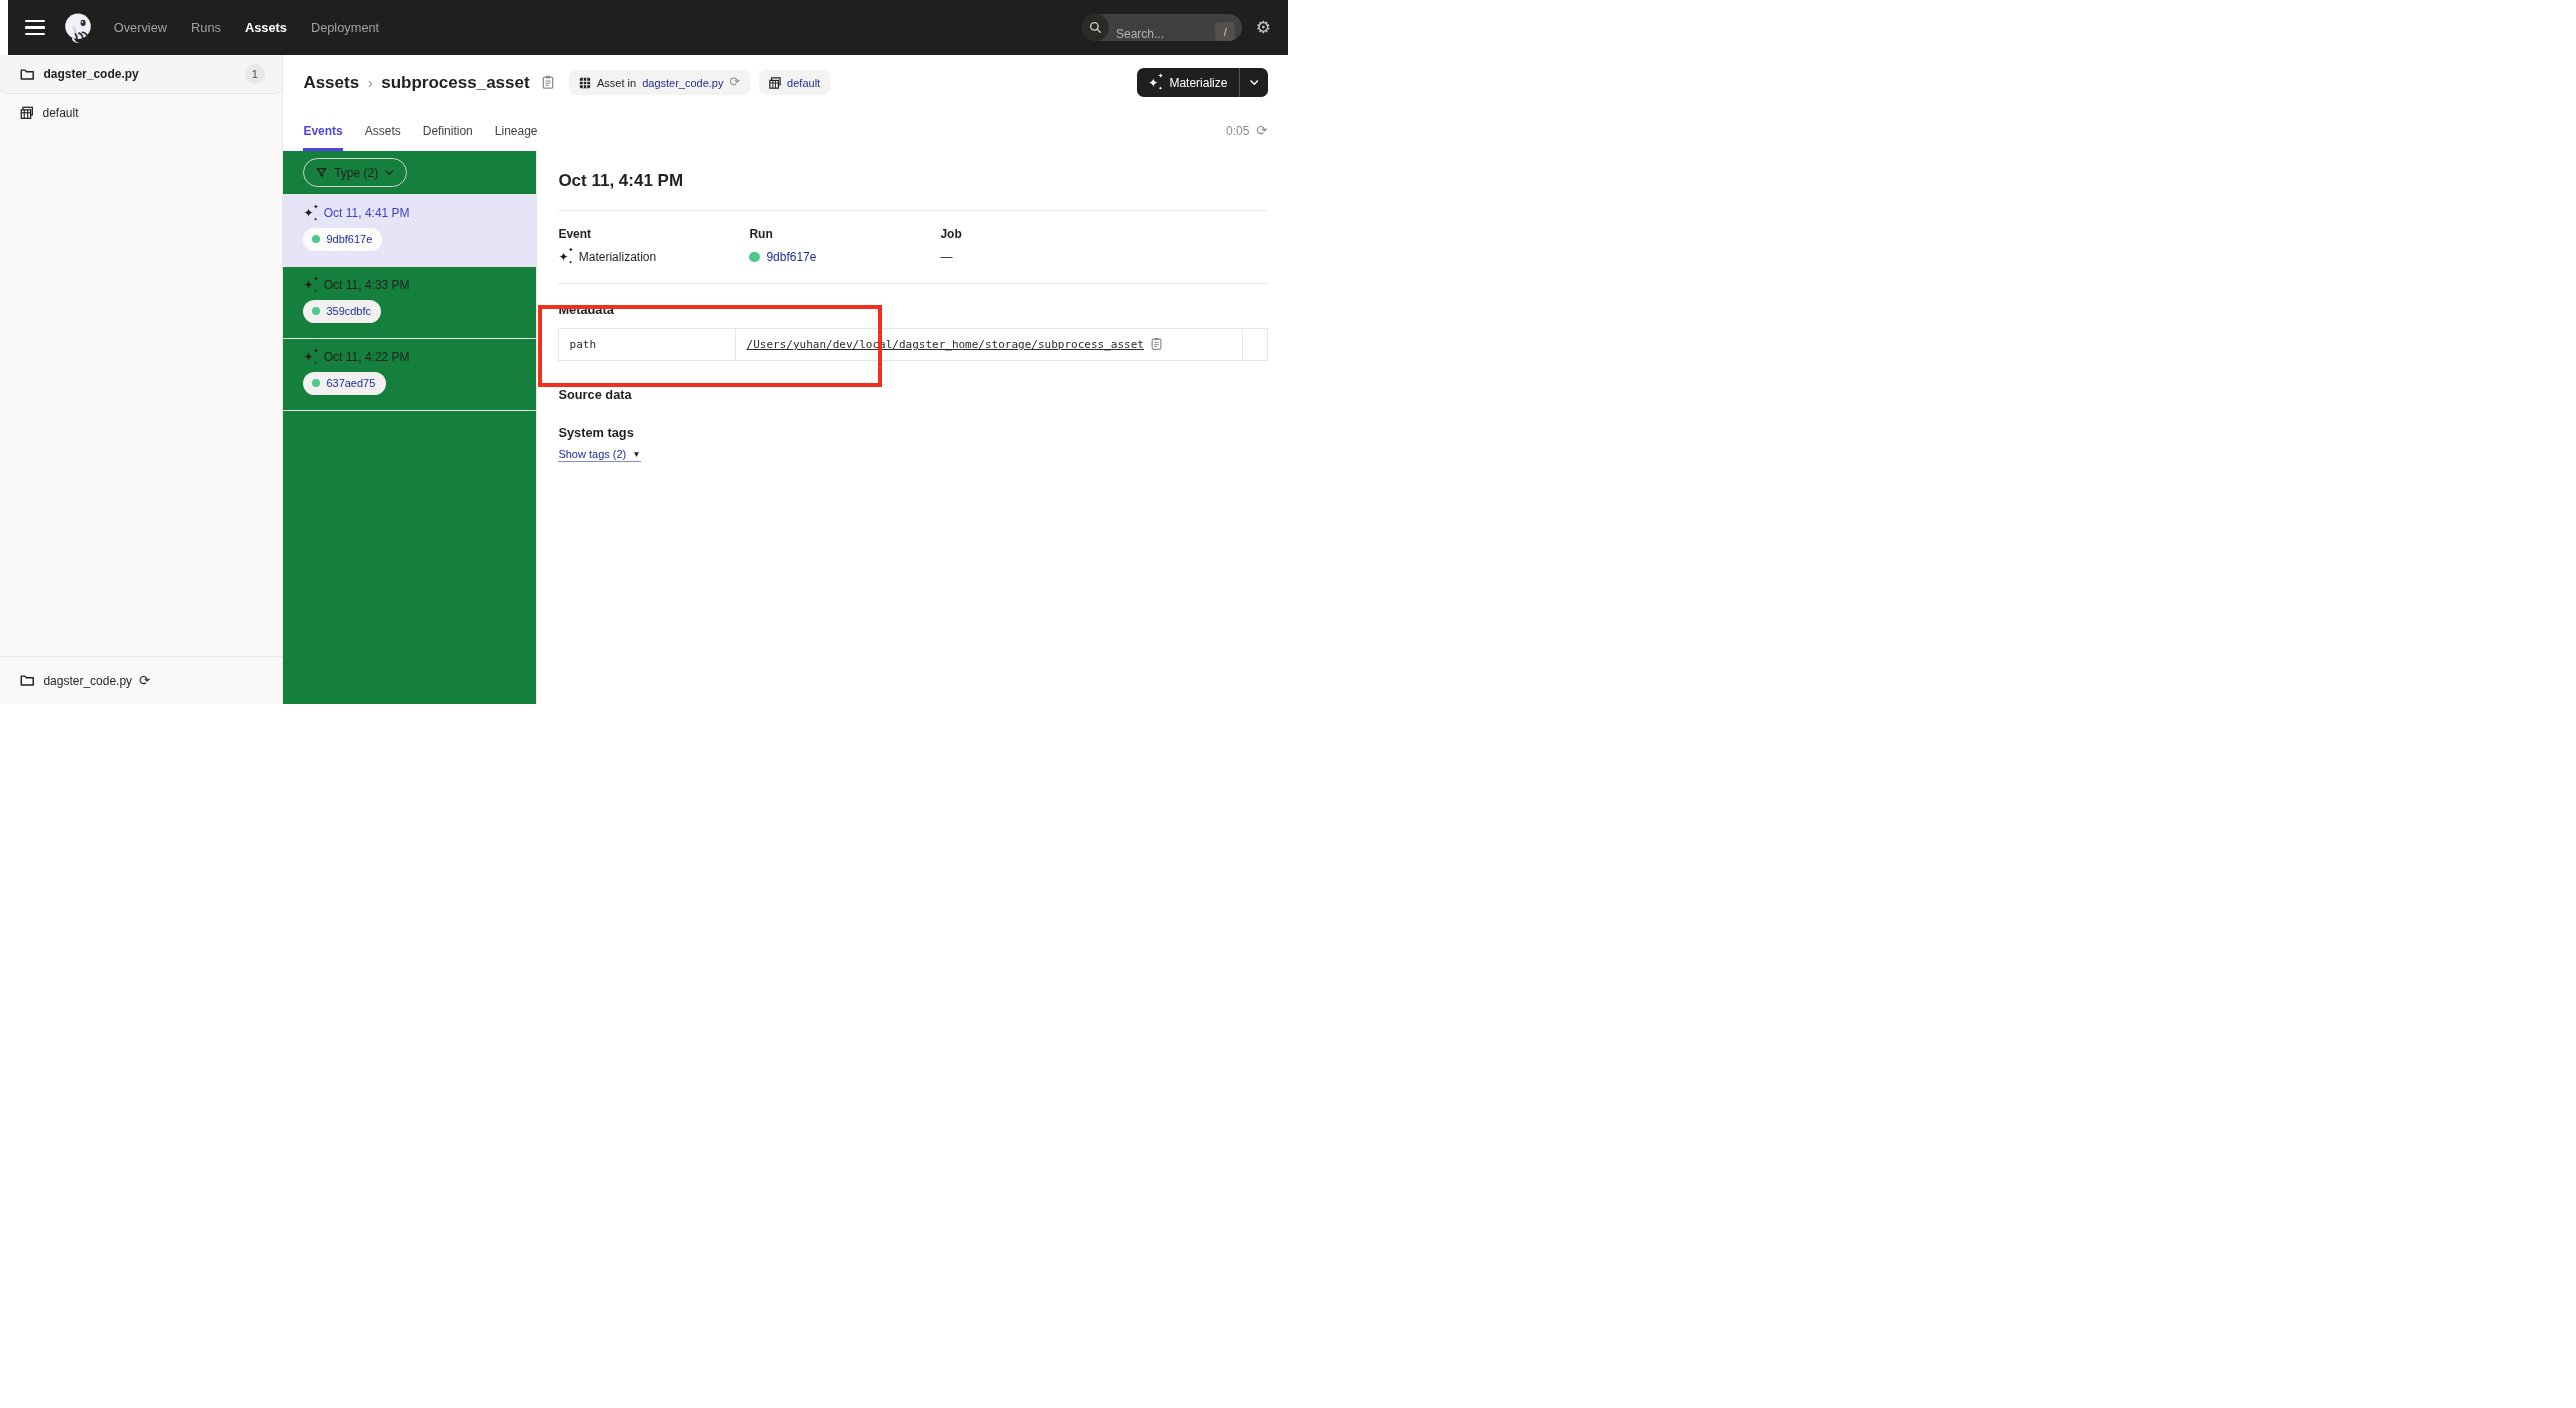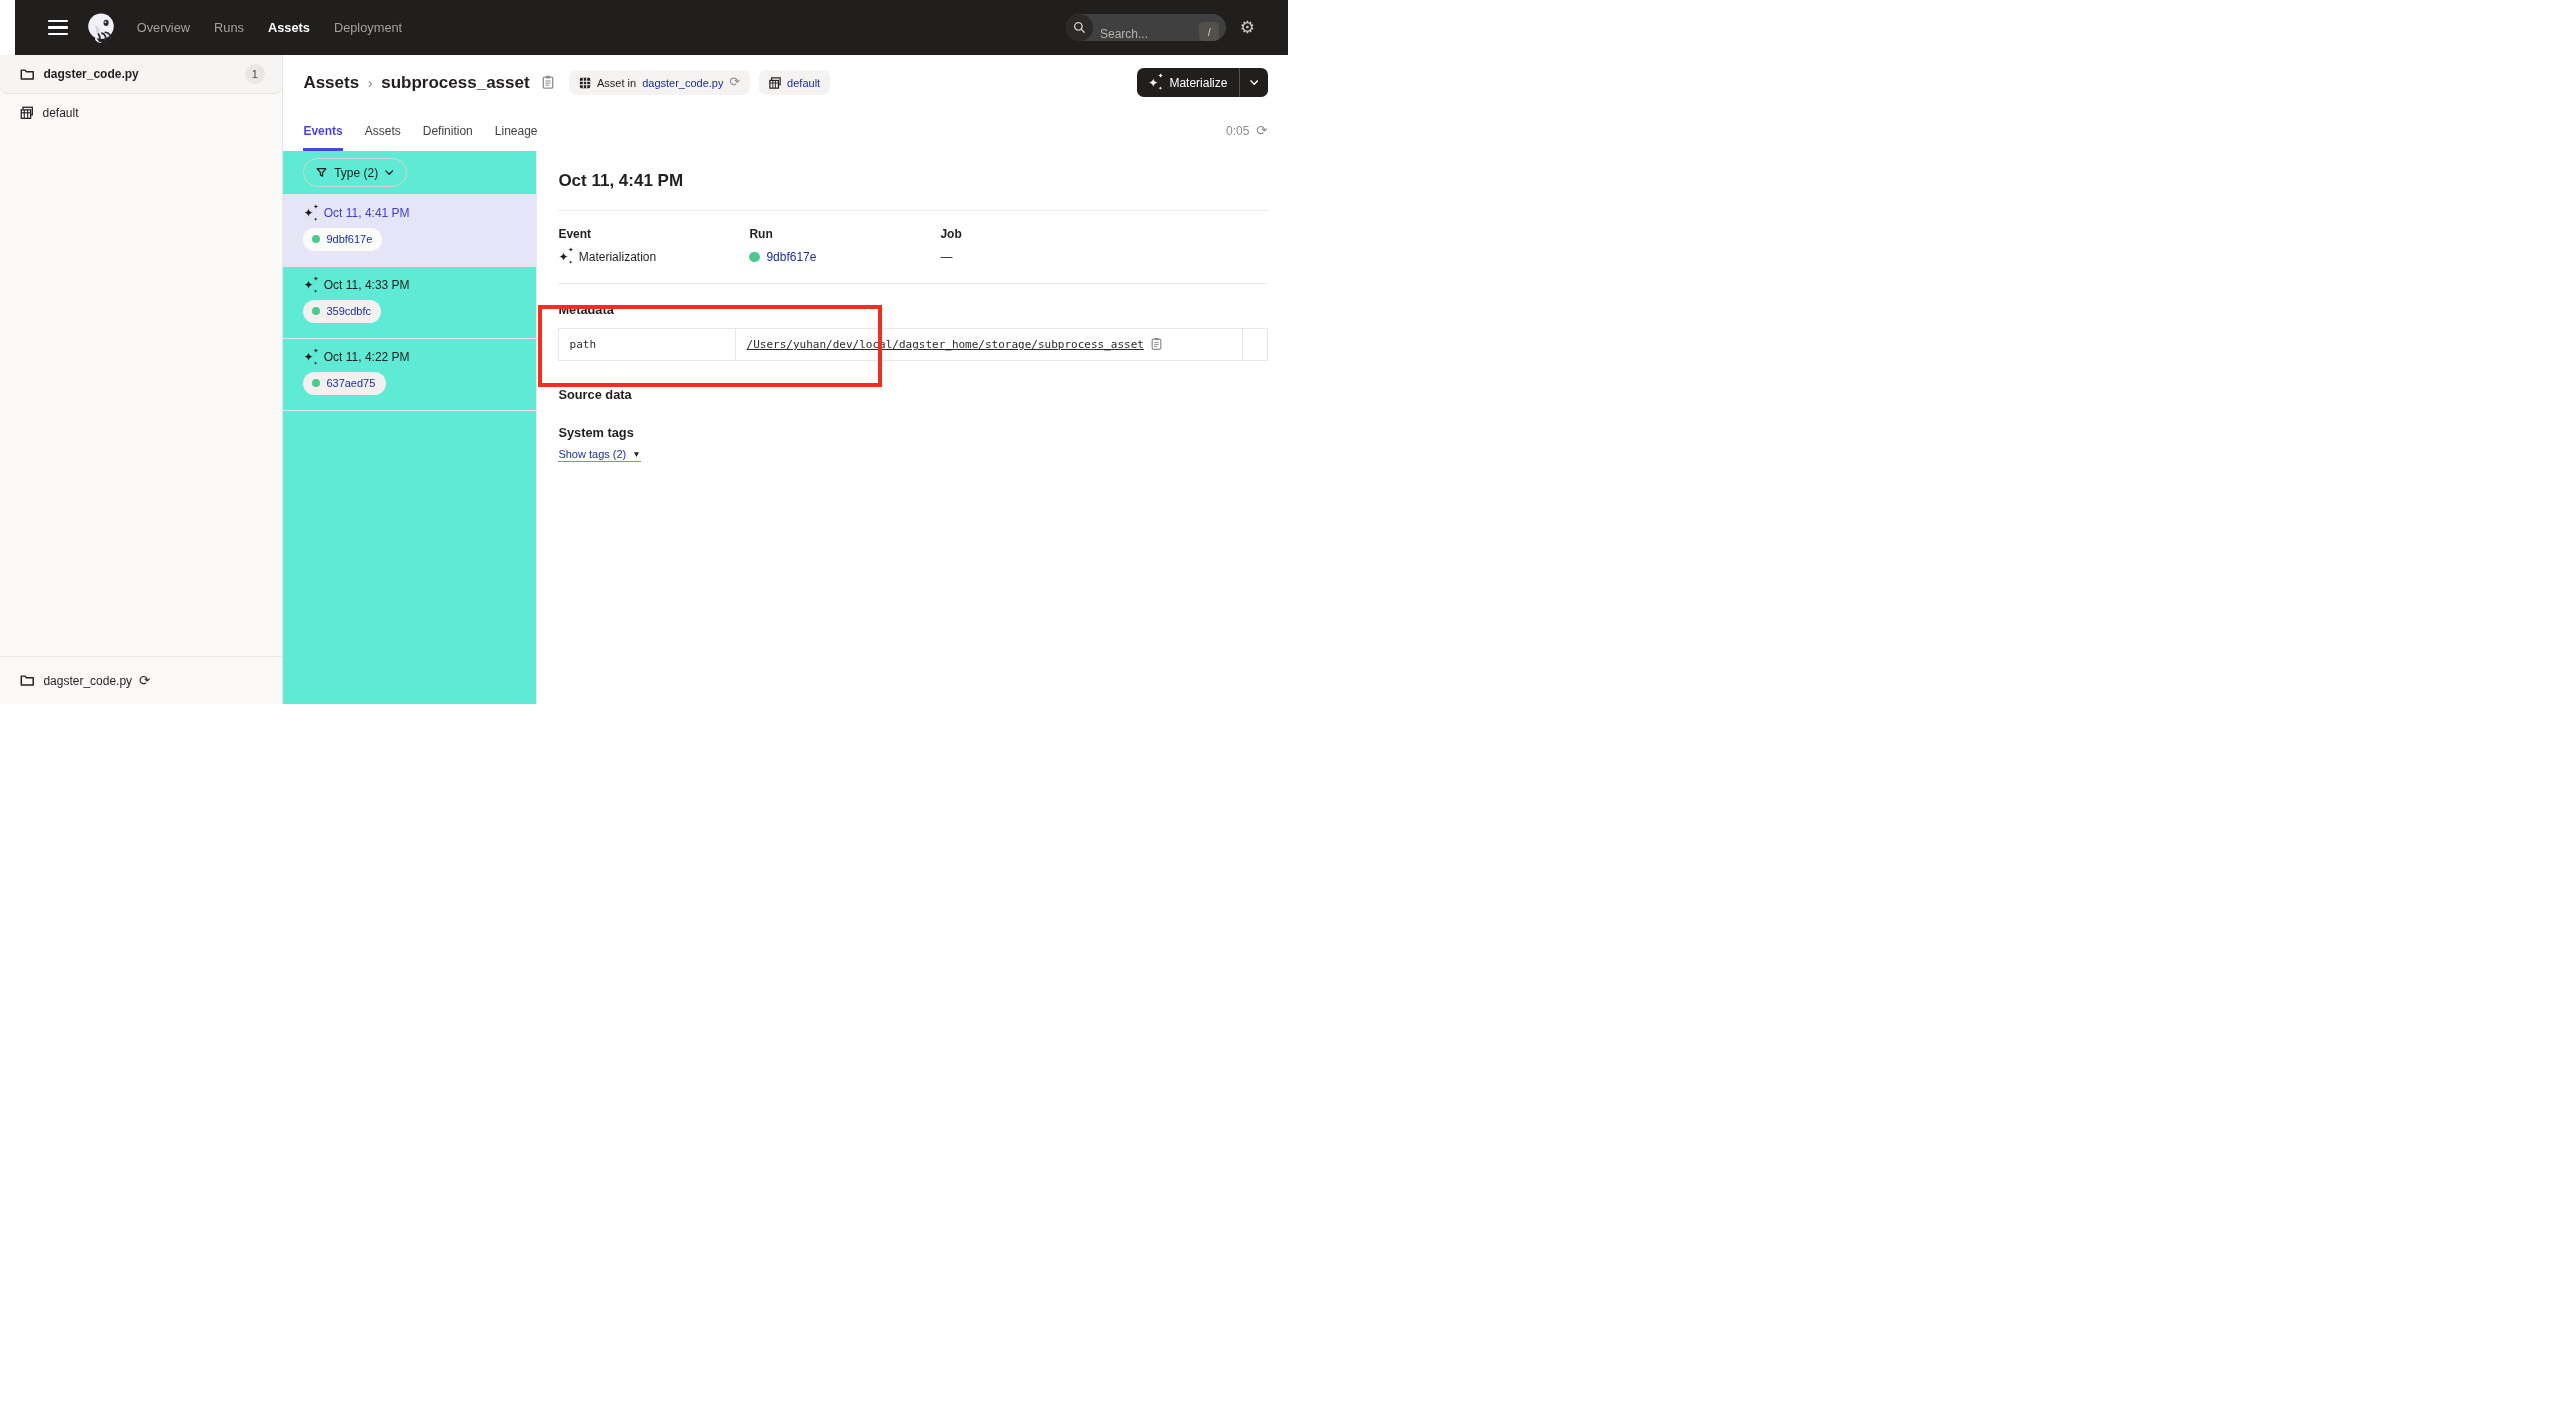--- a/index.html
+++ b/index.html
@@ -5,22 +5,22 @@
   * { margin:0; padding:0; box-sizing:border-box; }
   html,body { width:1288px; height:704px; }
   body {
     font-family:"Liberation Sans", sans-serif;
     background:#fff; color:#2a2a27; overflow:hidden; position:relative;
   }
   .page { position:absolute; inset:0; width:1288px; height:704px; }
 
   
   .topnav {
-    position:absolute; left:15px; top:0; right:0; height:55px;
-    background:#211f1e; display:flex; align-items:center; padding:0 33px; z-index:5;
+    position:absolute; left:8px; top:0; right:0; height:55px;
+    background:#211f1e; display:flex; align-items:center; padding:0 17px; z-index:5;
   }
   .hamburger { width:20.4px; height:15.3px; display:flex; flex-direction:column; justify-content:space-between; cursor:pointer; margin-right:15.3px; }
   .hamburger span { display:block; height:2.6px; background:#fff; border-radius:0.9px; }
   .logo { width:34px; height:34px; margin-right:19px; flex:0 0 auto; }
   .nav-links { display:flex; gap:24px; align-items:center; }
   .nav-link { font-size:12.8px; color:#a3a09d; cursor:pointer; }
   .nav-link.active { color:#ffffff; font-weight:bold; }
   .topnav-spacer { flex:1; }
   .search-pill {
     display:flex; align-items:flex-end; width:160px; height:27px;
@@ -92,21 +92,21 @@
   .tab { font-size:12px; color:#44413e; cursor:pointer; height:100%; display:flex; align-items:center; position:relative; }
   .tab.active { color:#4f43dd; font-weight:bold; }
   .tab.active::after { content:""; position:absolute; left:0; right:0; bottom:0; height:2.6px; background:#4f43dd; }
   .timer-wrap { margin-left:auto; display:flex; align-items:center; gap:6.8px; color:#8e8b88; }
   .timer { font-size:12px; }
   .timer-refresh { font-size:13.6px; cursor:pointer; line-height:1; }
 
   
   .event-col {
     position:absolute; left:0; top:96px; width:254px; bottom:0;
-    background:#5eead4; border-right:0.9px solid #e8e6e3;
+    background:#15803d; border-right:0.9px solid #e8e6e3;
   }
   .filter-row { height:44px; display:flex; align-items:center; padding:0 20.4px; border-bottom:0.9px solid #e8e6e3; }
   .filter-btn {
     display:flex; align-items:center; gap:6.8px; height:29px; padding:0 12px;
     border:0.9px solid #d6d4d1; border-radius:14.5px; background:transparent; cursor:pointer;
     font-size:12px; color:#231f20; font-family:"Liberation Sans",sans-serif;
   }
   .event-item { height:72px; border-bottom:0.9px solid #e8e6e3; padding:11px 13.6px 0 20.4px; cursor:pointer; }
   .event-item.selected { background:#e6e5f7; }
   .event-date { display:flex; align-items:center; gap:6.8px; font-size:12px; color:#231f20; }

